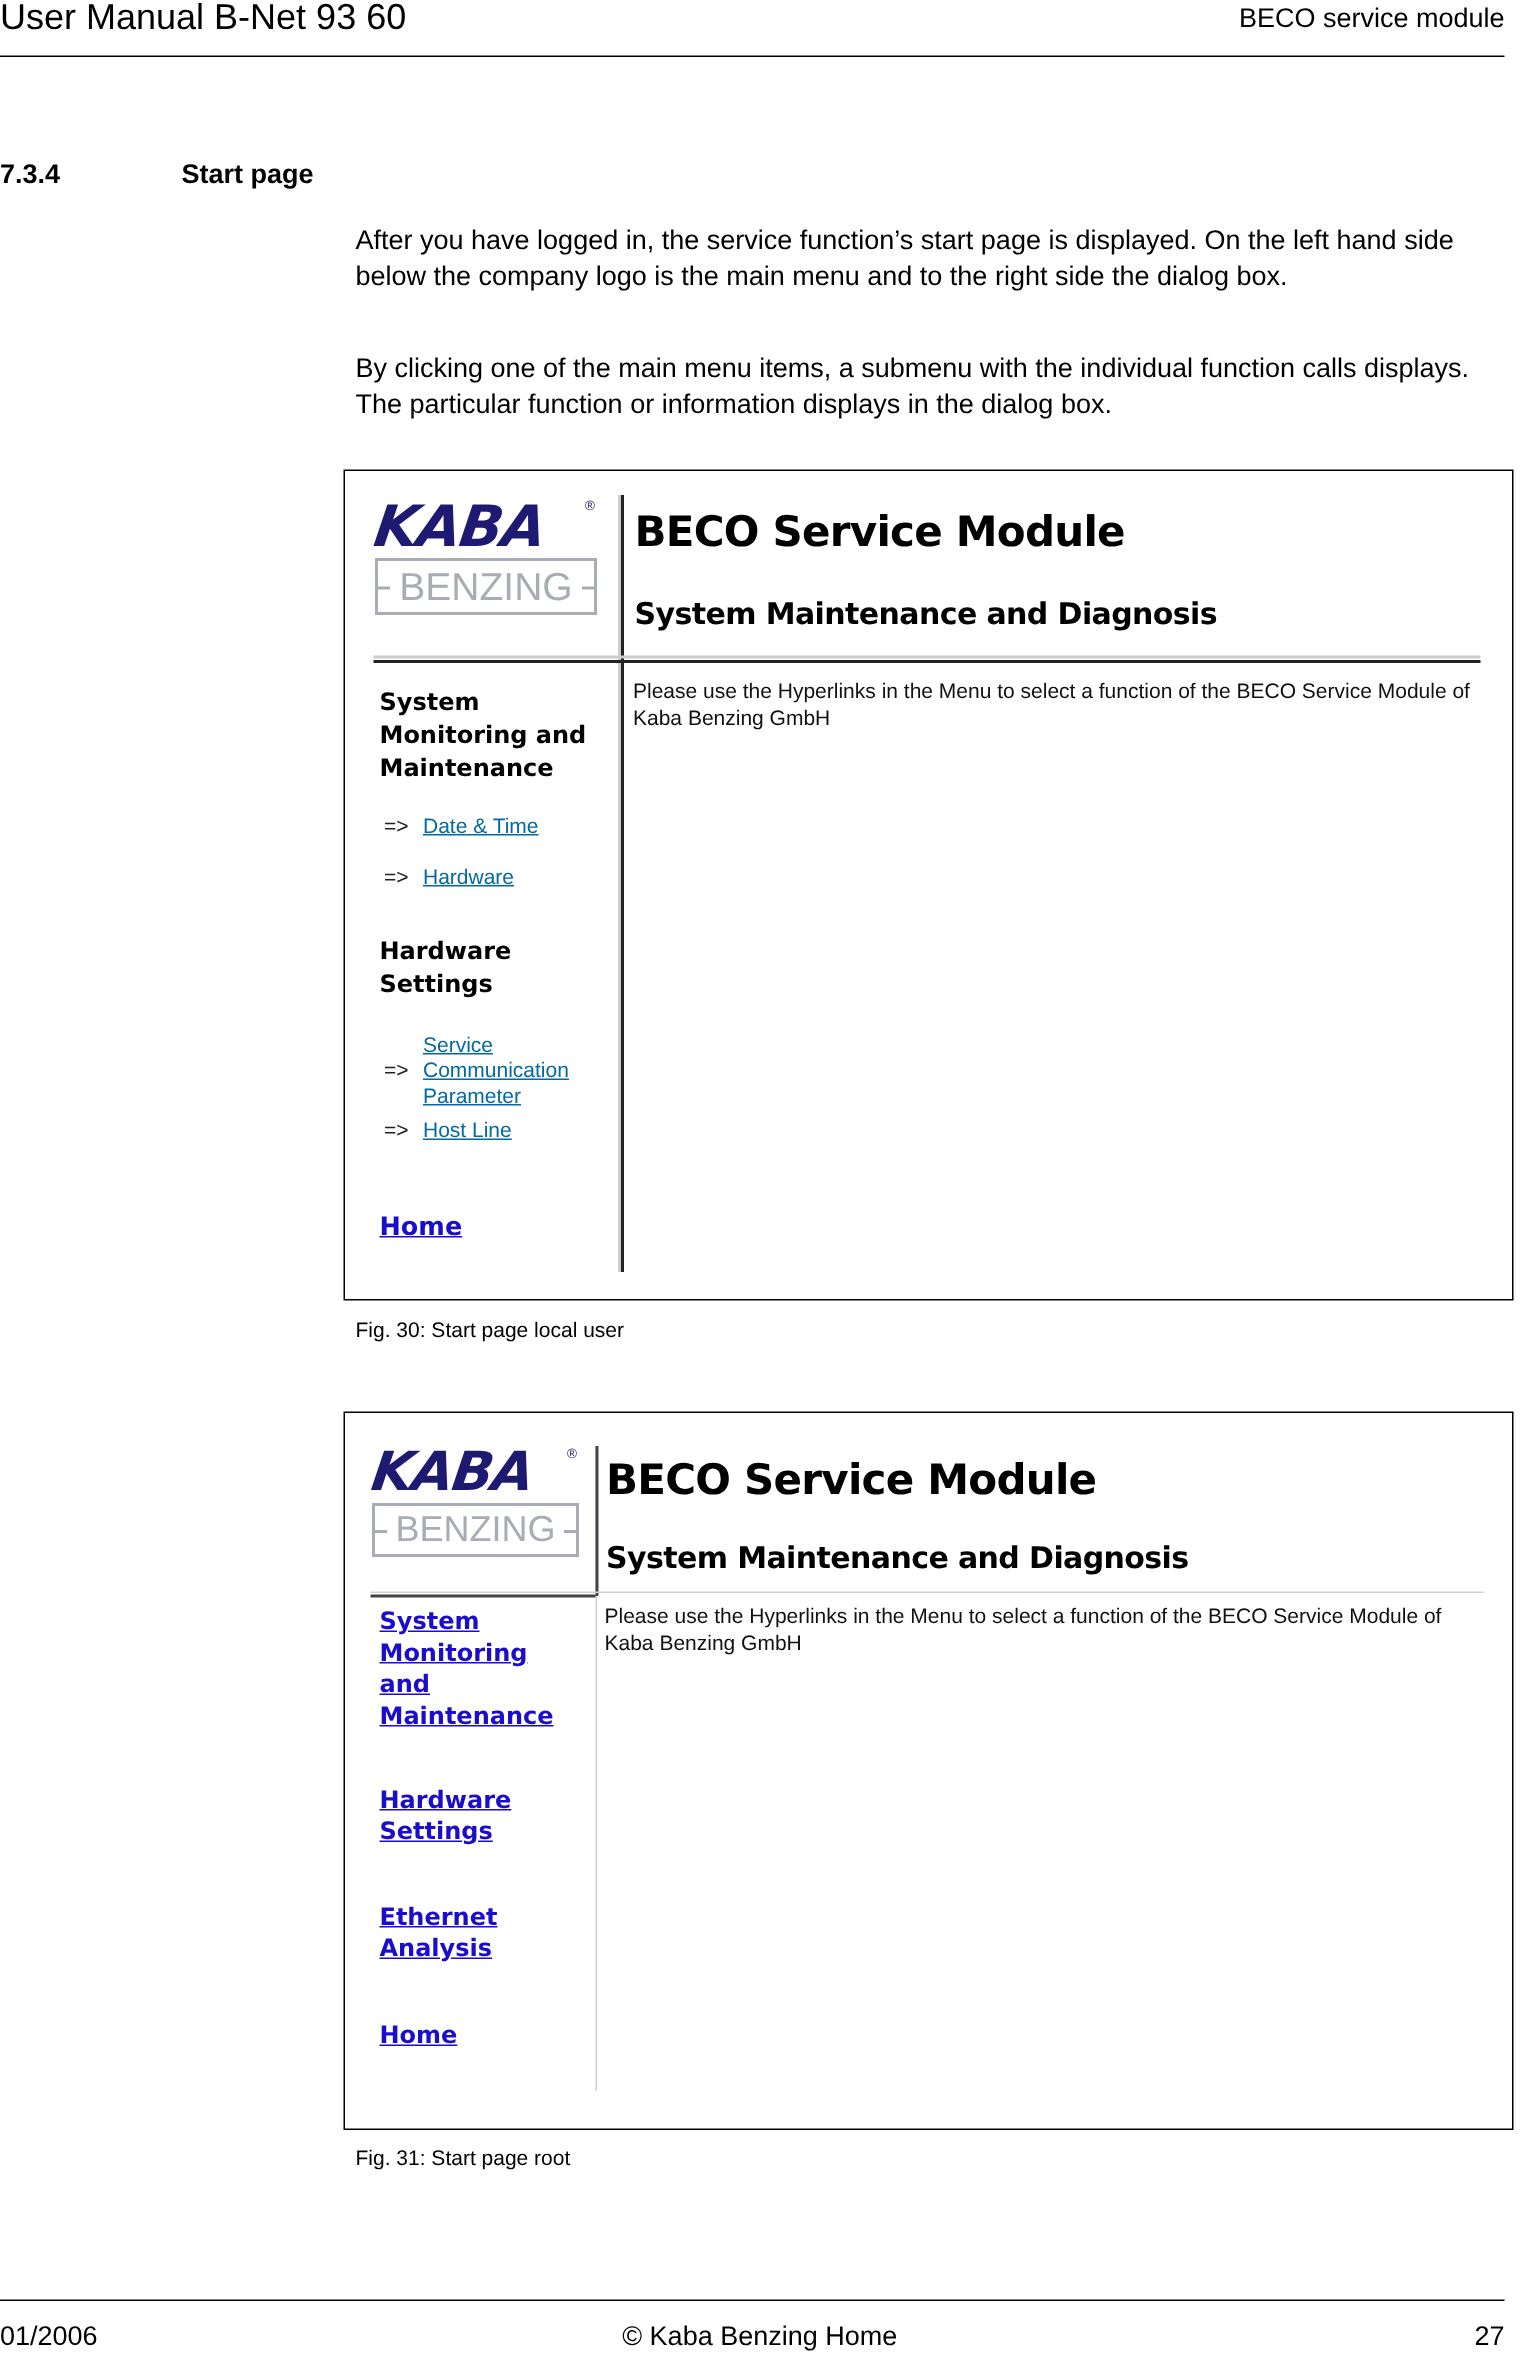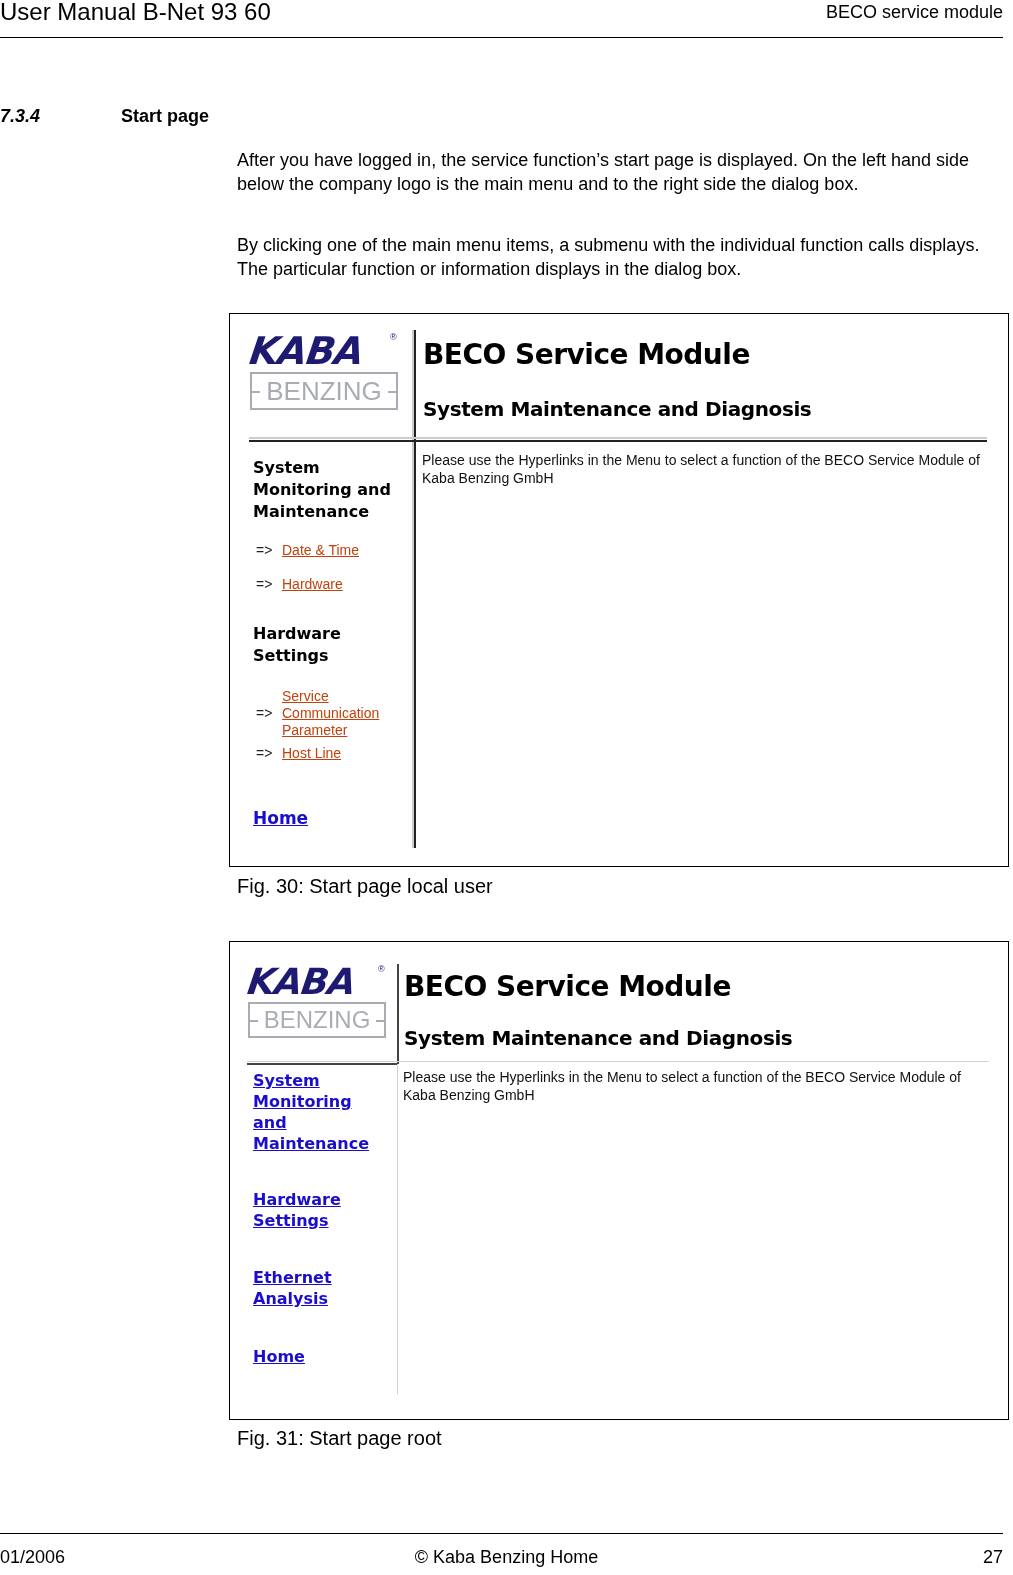--- a/index.html
+++ b/index.html
@@ -10,28 +10,28 @@
   .abs { position: absolute; }
   
   .hdr-left { left: 0; top: 0; font-size: 24px; line-height: 24px; }
   .hdr-right { right: 10px; top: 0; font-size: 18px; line-height: 24px; }
   .hdr-rule { left: 0; top: 37px; width: 1003px; height: 0; border-top: 1.5px solid #000; }
   .ftr-rule { left: 0; top: 1533px; width: 1003px; height: 0; border-top: 1.5px solid #000; }
   .ftr-left { left: 0; top: 1545px; font-size: 18px; line-height: 24px; }
   .ftr-center { left: 0; width: 1013px; top: 1545px; font-size: 18px; line-height: 24px; text-align: center; }
   .ftr-right { right: 10px; top: 1545px; font-size: 18px; line-height: 24px; }
 
-  .section-num { left: 0; top: 106px; font-size: 18px; font-weight: bold; font-style: italic; }
+  .section-num { left: 0; top: 106px; font-size: 18px; font-weight: bold; }
   .section-title { left: 76px; top: 106px; font-size: 18px; font-weight: bold; margin-left: 45px; }
 
   .para { left: 237px; width: 760px; font-size: 18px; line-height: 24px; }
   .p1 { top: 148px; }
   .p2 { top: 233px; }
 
-  .caption { left: 237px; font-size: 20px; line-height: 24px; text-align: right; }
+  .caption { left: 237px; font-size: 14px; line-height: 24px; text-align: right; }
   .cap1 { top: 874px; }
   .cap2 { top: 1426px; }
 
   
   .frame { border: 1px solid #000; background: #fff; box-sizing: border-box; }
   .frame1 { left: 229px; top: 313px; width: 780px; height: 554px; }
   .frame2 { left: 229px; top: 941px; width: 780px; height: 479px; }
 
   
   .logo { position: absolute; }
@@ -52,21 +52,21 @@
   
   .w1-vsep { position: absolute; left: 184px; top: 16px; width: 2px; height: 518px; background: #222; box-shadow: -2px 0 0 #ccc; }
   .w1-hsep { position: absolute; left: 19px; top: 126px; width: 738px; height: 2px; background: #222; box-shadow: 0 -3px 0 #ccc; }
   .w1-title { position: absolute; left: 193px; top: 24px; font-size: 28px; font-weight: bold; font-family: "DejaVu Sans", sans-serif; letter-spacing: -0.5px; }
   .w1-sub { position: absolute; left: 193px; top: 83px; font-size: 20px; font-weight: bold; font-family: "DejaVu Sans", sans-serif; letter-spacing: -0.4px; }
   .w1-msg { position: absolute; left: 192px; top: 137px; width: 560px; font-size: 14px; line-height: 18px; color: #111; }
 
   .menu-head { position: absolute; font-size: 16px; font-weight: bold; line-height: 22px; font-family: "DejaVu Sans", sans-serif; }
   .menu-row { position: absolute; font-size: 14px; line-height: 17px; display: flex; }
   .menu-row .arrow { width: 26px; color: #222; }
-  .link { color: #c2410c; text-decoration: underline; cursor: pointer; }
+  .link { color: #0369a1; text-decoration: underline; cursor: pointer; }
   .home-link { position: absolute; font-size: 17px; font-weight: bold; color: #1a0dcc; text-decoration: underline; font-family: "DejaVu Sans", sans-serif; }
 
   
   .w2-vsep { position: absolute; left: 167px; top: 22px; width: 1px; height: 430px; background: #cfcfcf; }
   .w2-vsep-top { position: absolute; left: 167px; top: 22px; width: 2px; height: 100px; background: #444; }
   .w2-hsep { position: absolute; left: 17px; top: 119px; width: 742px; height: 1px; background: #cfcfcf; }
   .w2-hsep-left { position: absolute; left: 17px; top: 121px; width: 150px; height: 2px; background: #444; }
   .w2-title { position: absolute; left: 174px; top: 28px; font-size: 28px; font-weight: bold; font-family: "DejaVu Sans", sans-serif; letter-spacing: -0.5px; }
   .w2-sub { position: absolute; left: 174px; top: 84px; font-size: 20px; font-weight: bold; font-family: "DejaVu Sans", sans-serif; letter-spacing: -0.4px; }
   .w2-msg { position: absolute; left: 173px; top: 126px; width: 570px; font-size: 14px; line-height: 18px; color: #111; }

